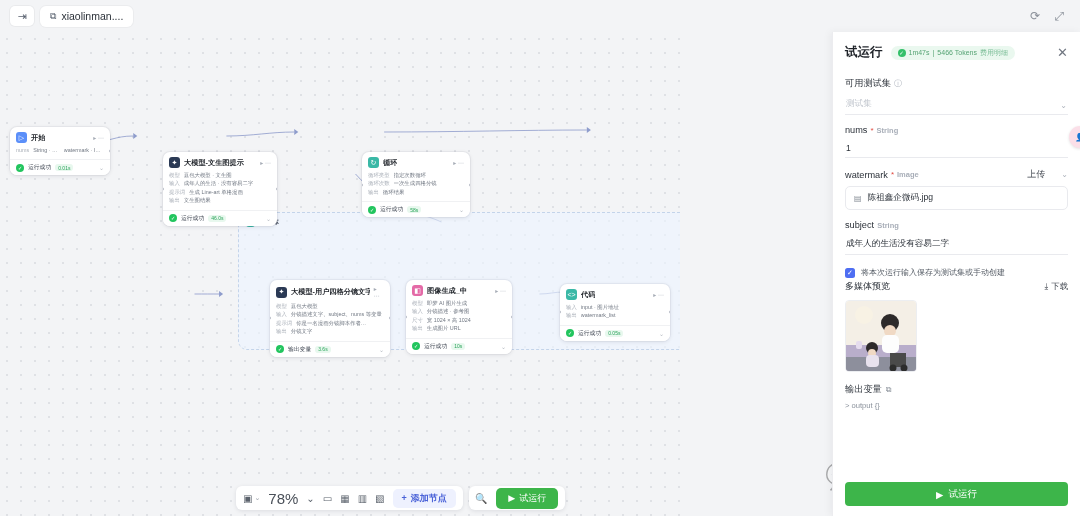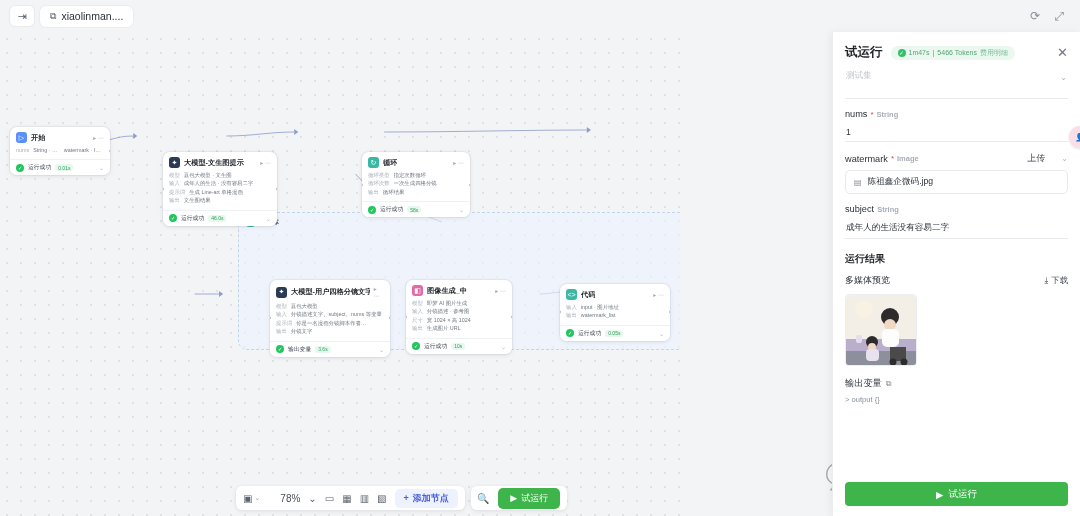--- a/index.html
+++ b/index.html
@@ -105,21 +105,21 @@
   .panel-close { margin-left: auto; color: #707680; font-size: 13px; line-height: 1; }
 
   .panel-body { padding: 0 12px; }
   .field-label { font-size: 9.2px; color: #2b3139; margin: 10px 0 5px 0; display: flex; align-items: center; gap: 3px; }
   .field-label .info { color: #b2b7c0; font-size: 8px; }
   .field-label .type { color: #a8aeb8; font-size: 7.5px; font-weight: bold; }
   .field-label .req { color: #e0493f; font-size: 8px; }
 
   .select-line {
     display: flex; align-items: flex-end; border-bottom: 1px solid #e9eaee;
-    padding: 3px 1px 16px 1px;
+    padding: 3px 1px 4px 1px;
   }
   .select-line .ph { font-size: 8.6px; color: #bfc4cc; }
   .select-line .caret { margin-left: auto; color: #aeb4bd; font-size: 8px; }
 
   .row-inline { display: flex; align-items: center; margin: 9px 0 4px 0; gap: 8px; }
   .row-inline .lbl { font-size: 9.2px; color: #2b3139; }
   .row-inline .spacer { flex: 1; }
   .json-lbl { font-size: 8.4px; color: #4b5159; }
   .toggle { width: 17px; height: 9.5px; border-radius: 6px; background: #e3e5ea; position: relative; }
   .toggle .knob { position: absolute; top: 1px; left: 1px; width: 7.5px; height: 7.5px; border-radius: 50%; background: #fff;
@@ -180,21 +180,21 @@
   .bottombar {
     position: absolute; left: 236px; bottom: 6px;
     display: flex; align-items: center; gap: 6px;
   }
   .bar-group {
     height: 24px; background: #fff; border-radius: 6px; display: flex; align-items: center;
     padding: 0 7px; gap: 8px; box-shadow: 0 1px 4px rgba(16,24,40,.10);
   }
   .bar-ic { color: #5b626c; font-size: 10px; display: flex; align-items: center; gap: 2px; }
   .bar-ic .mini { font-size: 7px; color: #9aa0a8; }
-  .zoom-val { font-size: 10px; color: #4a5059; margin-left: 12px; }
+  .zoom-val { font-size: 15px; color: #4a5059; }
   .addnode {
     background: #eef1fe; border-radius: 5px; padding: 3px 9px; display: flex; align-items: center; gap: 4px;
     font-size: 9px; color: #4a62d8; font-weight: bold;
   }
   .run-btn {
     background: #3db54a; border-radius: 5px; padding: 4px 12px;
     display: flex; align-items: center; gap: 4px; color: #fff; font-size: 9px;
   }
 
   
@@ -499,20 +499,24 @@
         <span>1m47s</span>
         <span>|</span>
         <span>5466 Tokens</span>
         <span class="link">费用明细</span>
       </span>
       <span class="panel-close">✕</span>
     </div>
 
     <div class="panel-body">
 
+      <div class="field-label">
+        <span>可用测试集</span>
+        <span class="info">ⓘ</span>
+      </div>
       <div class="select-line">
         <span class="ph">测试集</span>
         <span class="caret">⌄</span>
       </div>
 
 
       <div class="field-label">
         <span>nums</span>
           <span class="req">*</span>
         <span class="type">String</span>
@@ -532,22 +536,25 @@
         <span class="fic">▤</span>
         <span>陈祖鑫企微码.jpg</span>
       </div>
 
       <div class="field-label">
         <span>subject</span>
         <span class="type">String</span>
       </div>
       <div class="text-line"><span>成年人的生活没有容易二字</span></div>
 
-
-      <div class="sec-title">运行结果</div>
+      <div class="check-row">
+        <span class="cbox">✓</span>
+        <span class="check-txt">将本次运行输入保存为测试集或手动创建</span>
+      </div>
+
 
       <div class="sub-row">
         <span class="sub-title">多媒体预览</span>
         <span class="dl-btn">
           <span>⤓</span>
           <span>下载</span>
         </span>
       </div>
 
       <div class="preview">

